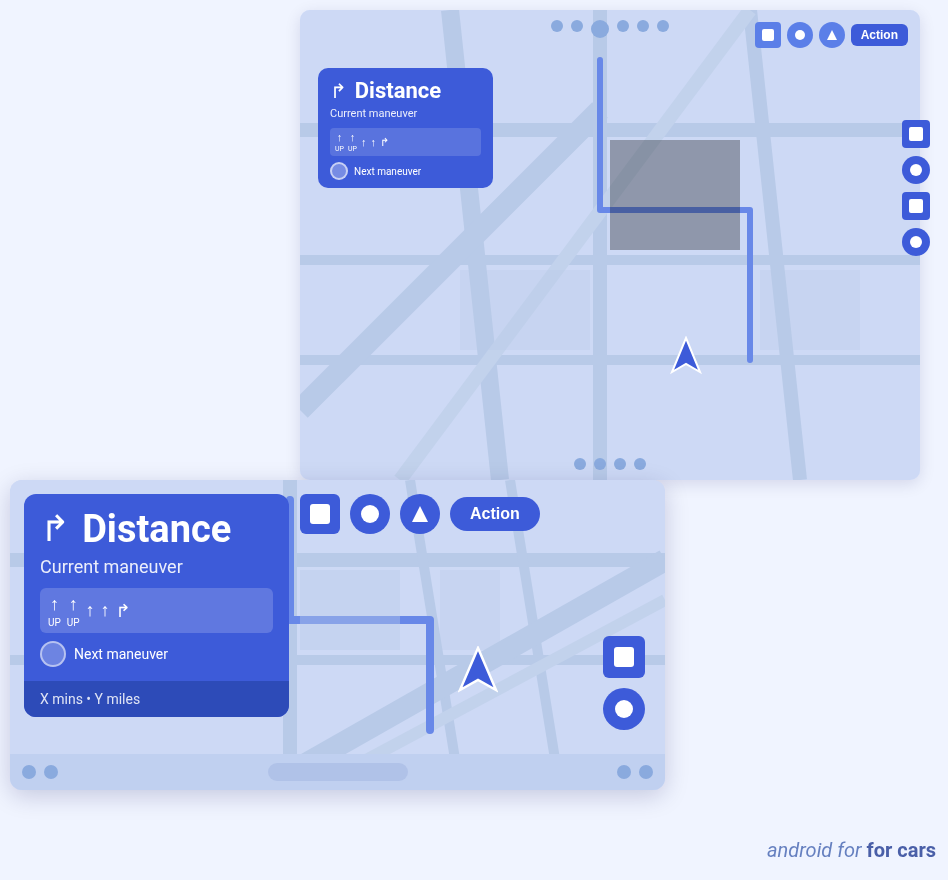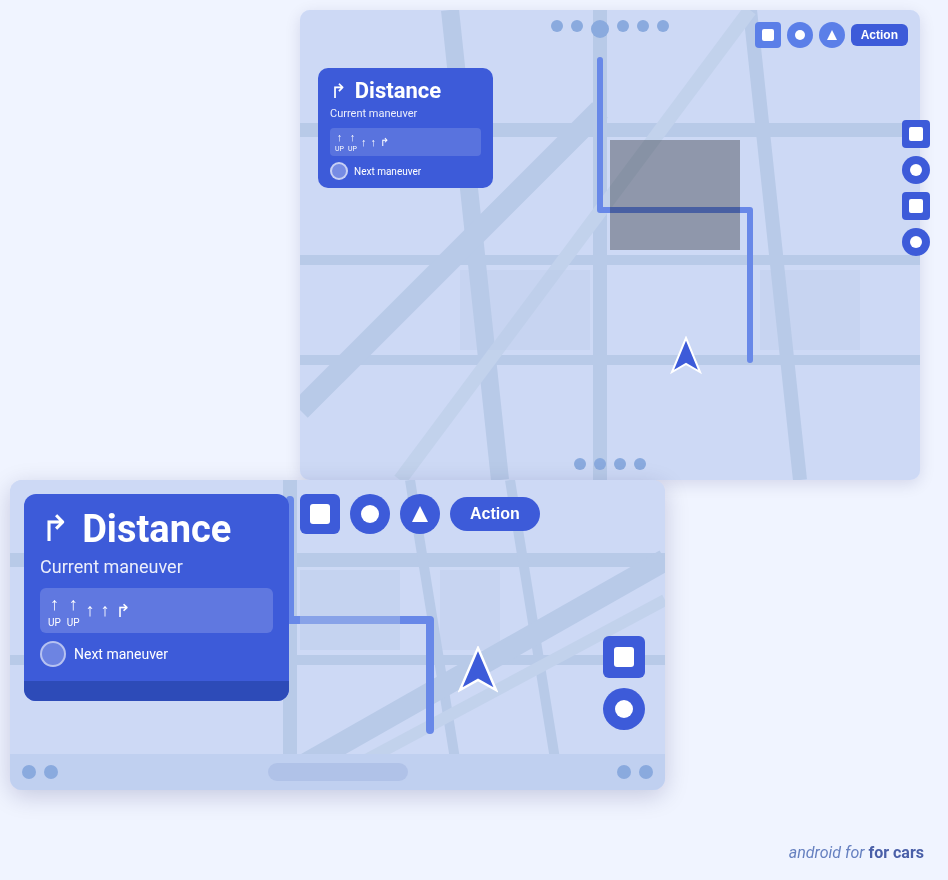--- a/index.html
+++ b/index.html
@@ -279,22 +279,22 @@
 
     .eta-value {
       font-size: 14px;
       color: rgba(255,255,255,0.85);
     }
 
     
     .brand-text {
       position: absolute;
       bottom: 18px;
-      right: 24px;
-      font-size: 16px;
+      right: 12px;
+      font-size: 20px;
       color: #6680c0;
       font-style: italic;
       text-align: center;
     }
 
     .brand-bold {
       font-weight: 700;
       font-style: normal;
       color: #4a5fa8;
     }
@@ -540,20 +540,21 @@
         <div class="lane-item-lg">
           <span class="lane-arrow-lg">↱</span>
         </div>
       </div>
       <div class="next-maneuver-lg">
         <div class="next-dot-lg"></div>
         <span>Next maneuver</span>
       </div>
     </div>
     <div class="large-eta">
+      <div class="eta-value">X mins • Y miles</div>
     </div>
   </div>
 
   <div style="position:absolute; bottom:90px; left:448px;">
     <svg width="40" height="50" viewBox="0 0 40 50">
       <polygon points="20,2 38,44 20,34 2,44" fill="#3d5bd9" stroke="white" stroke-width="2.5"></polygon>
     </svg>
   </div>
 
   <div style="position:absolute; right:20px; bottom:60px; display:flex; flex-direction:column; gap:10px;">

